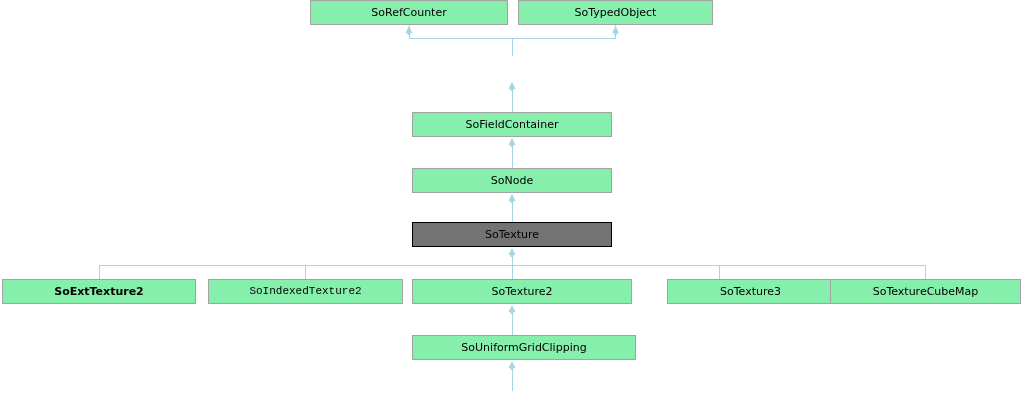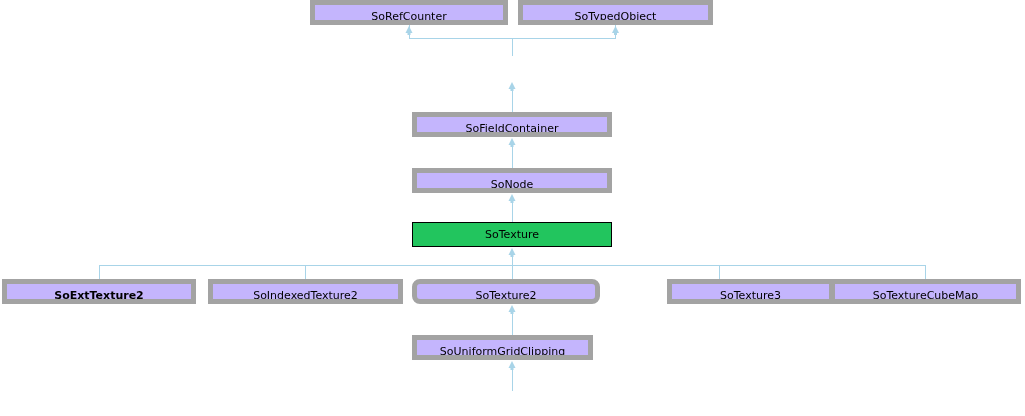--- a/index.html
+++ b/index.html
@@ -22,34 +22,34 @@
     position: absolute;
     left: 0;
     top: 0;
     width: 1025px;
     height: 416px;
     pointer-events: none;
   }
   .node {
     position: absolute;
     box-sizing: border-box;
-    background: #c4b5fd;
-    border: 5px solid #a3a3a3;
+    background: #86efac;
+    border: 1px solid #a3a3a3;
     height: 25px;
     line-height: 23px;
     text-align: center;
     font-size: 11px;
     color: #000000;
     white-space: nowrap;
     overflow: hidden;
     letter-spacing: 0px;
     cursor: pointer;
   }
   .node.current {
-    background: #22c55e;
+    background: #737373;
     border: 1px solid #000000;
   }
 </style>
 </head>
 <body>
 
 <div id="diagram">
   <svg id="edges" width="1025" height="416" viewBox="0 0 1025 416">
       <line x1="512" y1="56" x2="512" y2="38" stroke="#a8d4e8" stroke-width="1" shape-rendering="crispEdges"></line>
       <line x1="409" y1="38" x2="615.5" y2="38" stroke="#a8d4e8" stroke-width="1" shape-rendering="crispEdges"></line>
@@ -83,18 +83,18 @@
       <line x1="512" y1="391" x2="512" y2="368" stroke="#a8d4e8" stroke-width="1" shape-rendering="crispEdges"></line>
       <polygon points="508.5,368 515.5,368 512,361" fill="#a8d4e8"></polygon>
       <rect x="510.5" y="366" width="3" height="4" fill="#a8d4e8"></rect>
     </svg>
 <div class="node" style="left: 310px; top: 0px; width: 198px;">SoRefCounter</div>
     <div class="node" style="left: 518px; top: 0px; width: 195px;">SoTypedObject</div>
     <div class="node" style="left: 412px; top: 112px; width: 200px;">SoFieldContainer</div>
     <div class="node" style="left: 412px; top: 168px; width: 200px;">SoNode</div>
     <div class="node current" style="left: 412px; top: 222px; width: 200px;">SoTexture</div>
     <div class="node" style="left: 2px; top: 279px; width: 194px; font-weight: bold;">SoExtTexture2</div>
-    <div class="node" style="left: 208px; top: 279px; width: 195px;">SoIndexedTexture2</div>
-    <div class="node" style="left: 412px; top: 279px; width: 188px; border-radius: 8px;">SoTexture2</div>
+    <div class="node" style="left: 208px; top: 279px; width: 195px; font-family: Liberation Mono, monospace;">SoIndexedTexture2</div>
+    <div class="node" style="left: 412px; top: 279px; width: 220px;">SoTexture2</div>
     <div class="node" style="left: 647px; top: 279px; width: 167px; margin-left: 20px;">SoTexture3</div>
     <div class="node" style="left: 830px; top: 279px; width: 191px;">SoTextureCubeMap</div>
-    <div class="node" style="left: 412px; top: 335px; width: 181px;">SoUniformGridClipping</div>
+    <div class="node" style="left: 412px; top: 335px; width: 224px;">SoUniformGridClipping</div>
   </div>
 
 </body></html>

